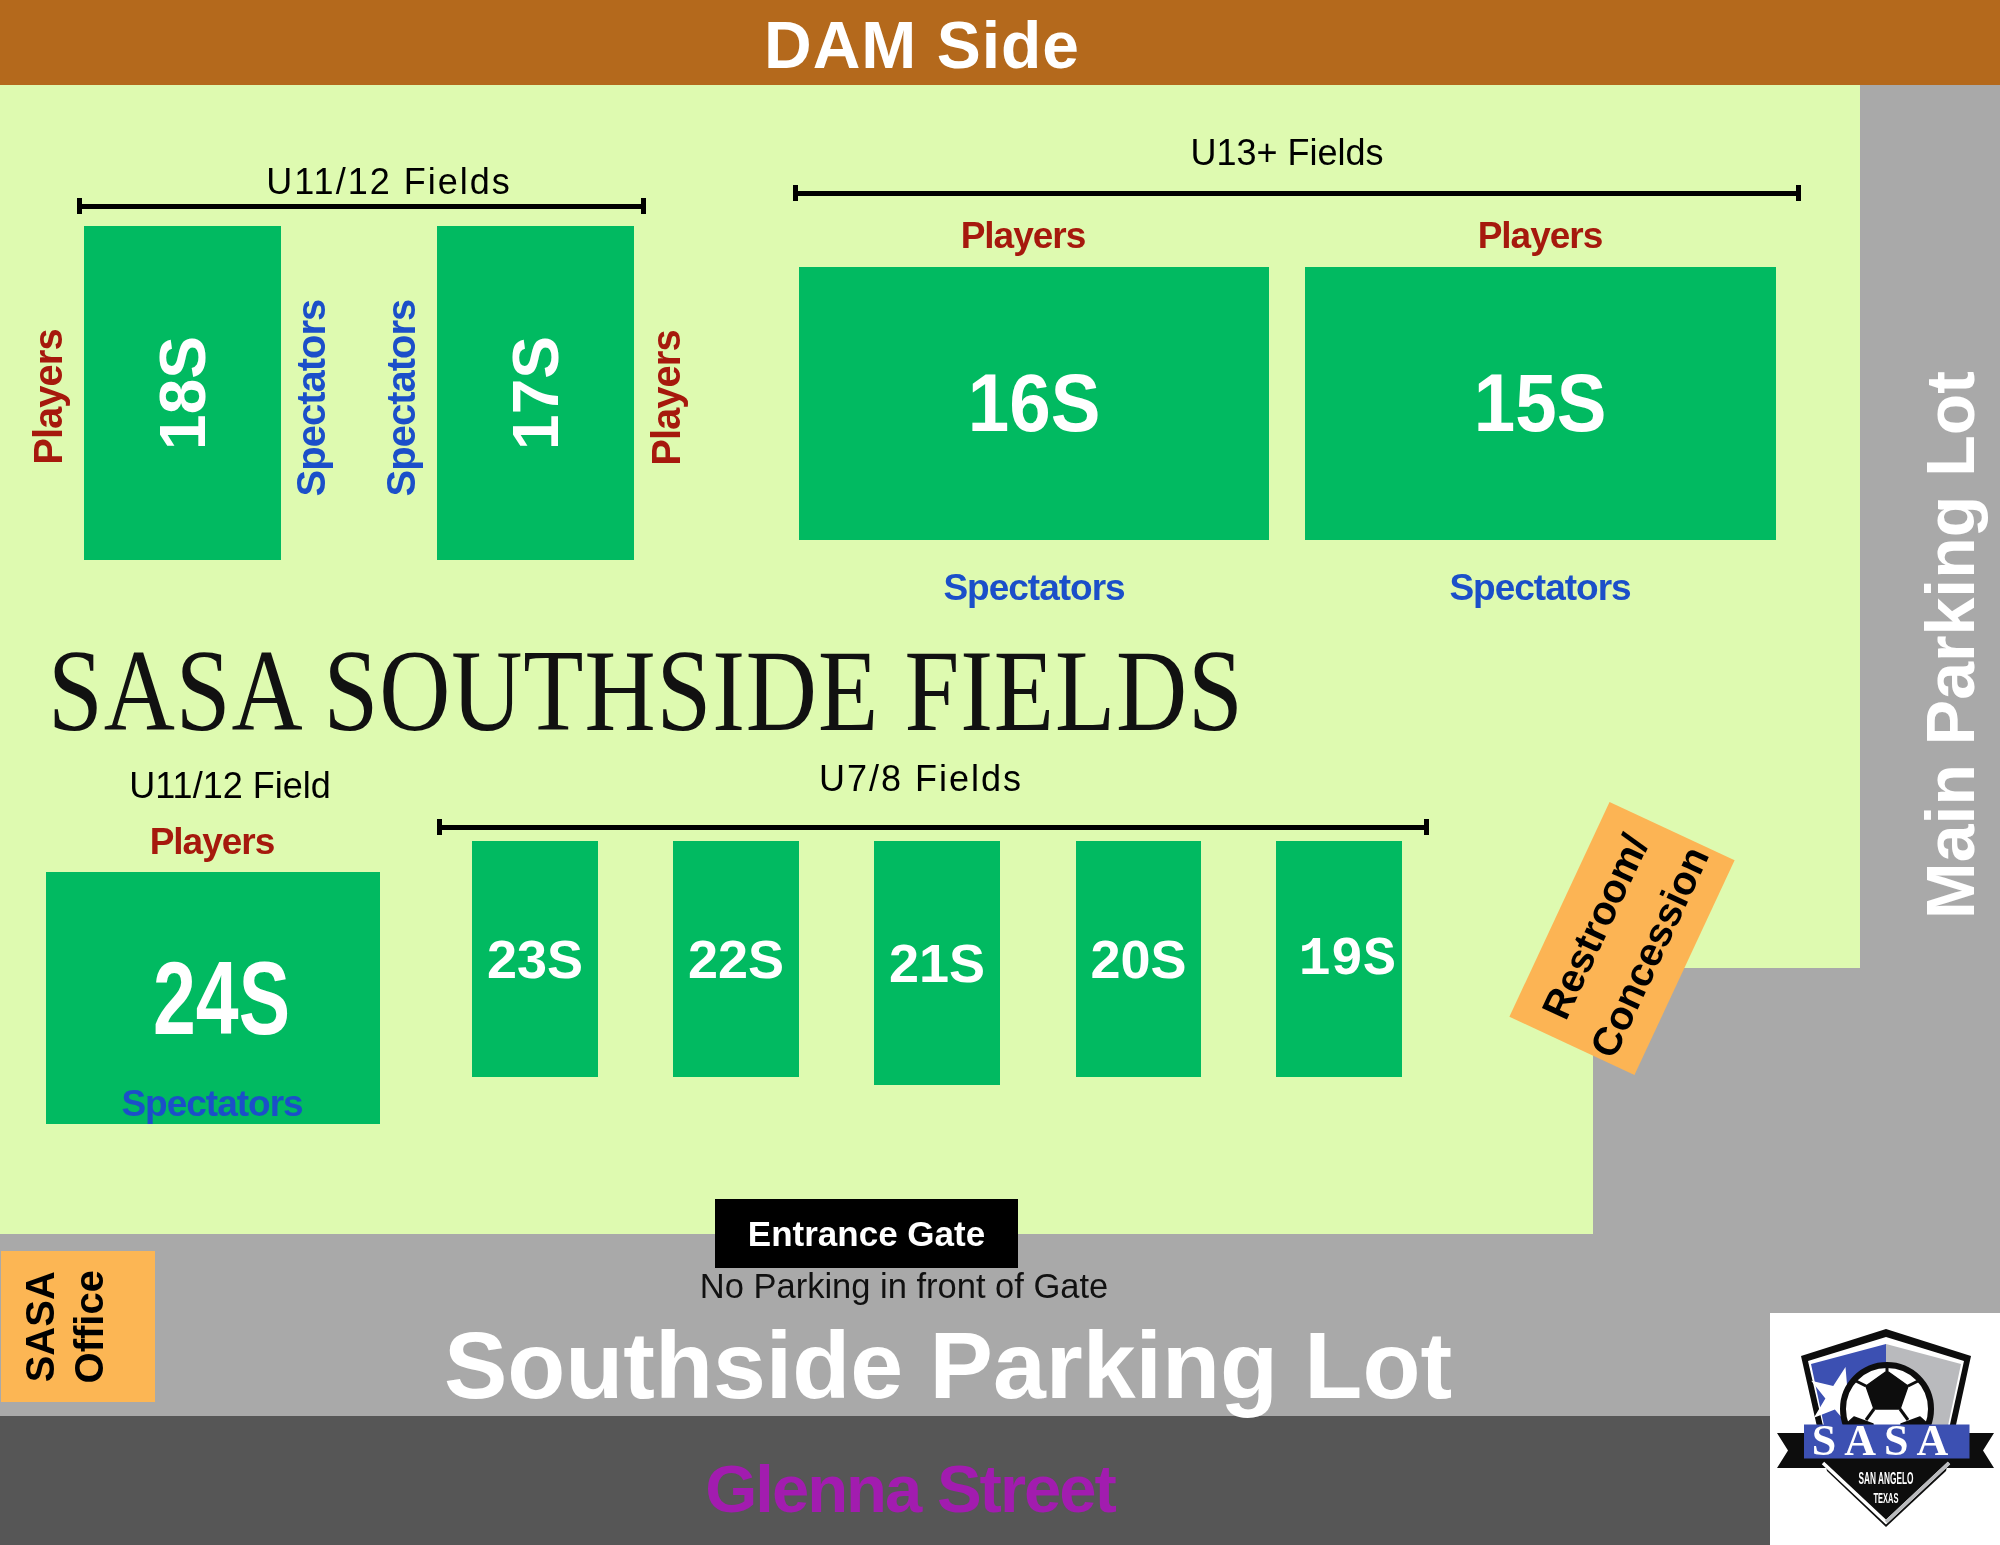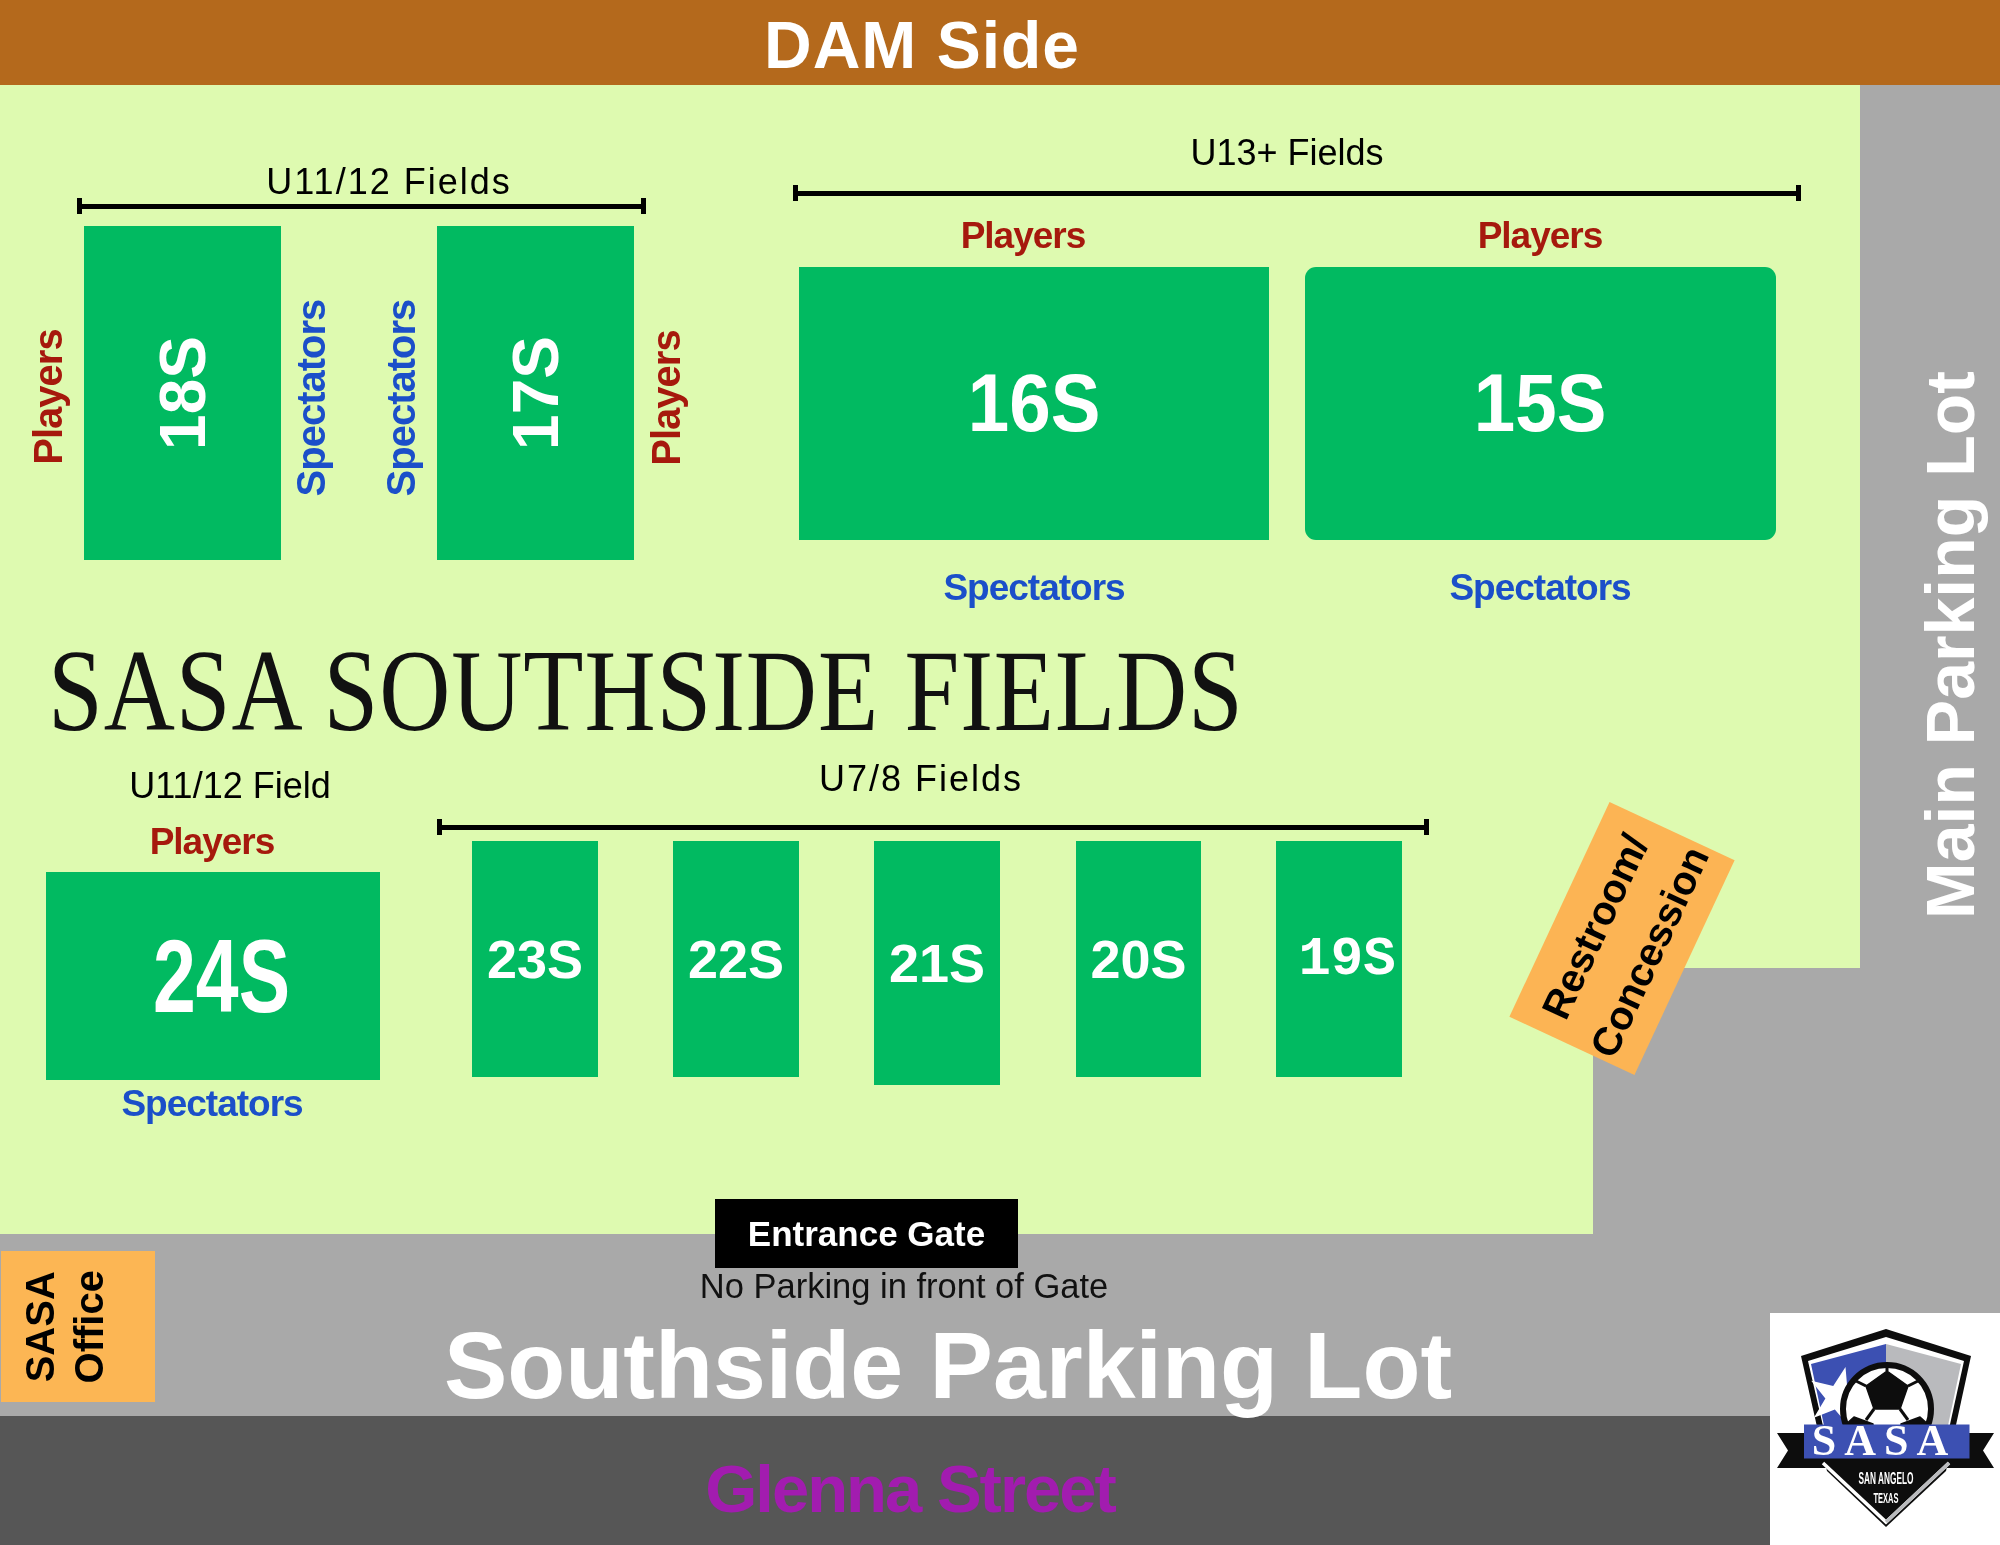--- a/index.html
+++ b/index.html
@@ -61,35 +61,35 @@
   <div class="rot red" style="left:666px;top:398px;font-size:40px;">Players</div>
 
   <div class="ctr red" style="left:1023px;top:236px;">Players</div>
 
   <div class="ctr red" style="left:1540px;top:236px;">Players</div>
 
   <div class="field" style="left:799px;top:267px;width:470px;height:273px;font-size:81px;">
       <span style="transform:scaleX(0.92);">16S</span>
     </div>
 
-  <div class="field" style="left:1305px;top:267px;width:471px;height:273px;font-size:81px;border-radius:11px;">
+  <div class="field" style="left:1305px;top:267px;width:471px;height:273px;font-size:81px;">
       <span style="transform:scaleX(0.92);">15S</span>
     </div>
 
   <div class="ctr blue" style="left:1034px;top:588px;">Spectators</div>
 
   <div class="ctr blue" style="left:1540px;top:588px;">Spectators</div>
 
   <div class="abs" style="left:48px;top:625px;font-family:'Liberation Serif',serif;font-size:116px;letter-spacing:1px;color:#111;transform:scaleX(0.85);transform-origin:0 0;">SASA SOUTHSIDE FIELDS</div>
 
   <div class="ctr blk" style="left:230px;top:786px;">U11/12 Field</div>
 
   <div class="ctr red" style="left:212px;top:842px;">Players</div>
 
-  <div class="field" style="left:46px;top:872px;width:334px;height:208px;font-size:104px;">
+  <div class="field" style="left:46px;top:872px;width:334px;height:252px;font-size:104px;">
       <span style="transform:scaleX(0.74);position:relative;left:9px;">24S</span>
     </div>
 
   <div class="ctr blue" style="left:212px;top:1104px;">Spectators</div>
 
   <div class="ctr blk" style="left:921px;top:779px;letter-spacing:2px;">U7/8 Fields</div>
 
   <div class="bline" style="left:438px;top:825px;width:989px;"></div>
   <div class="btick" style="left:437px;top:819px;"></div>
   <div class="btick" style="left:1424px;top:819px;"></div>

